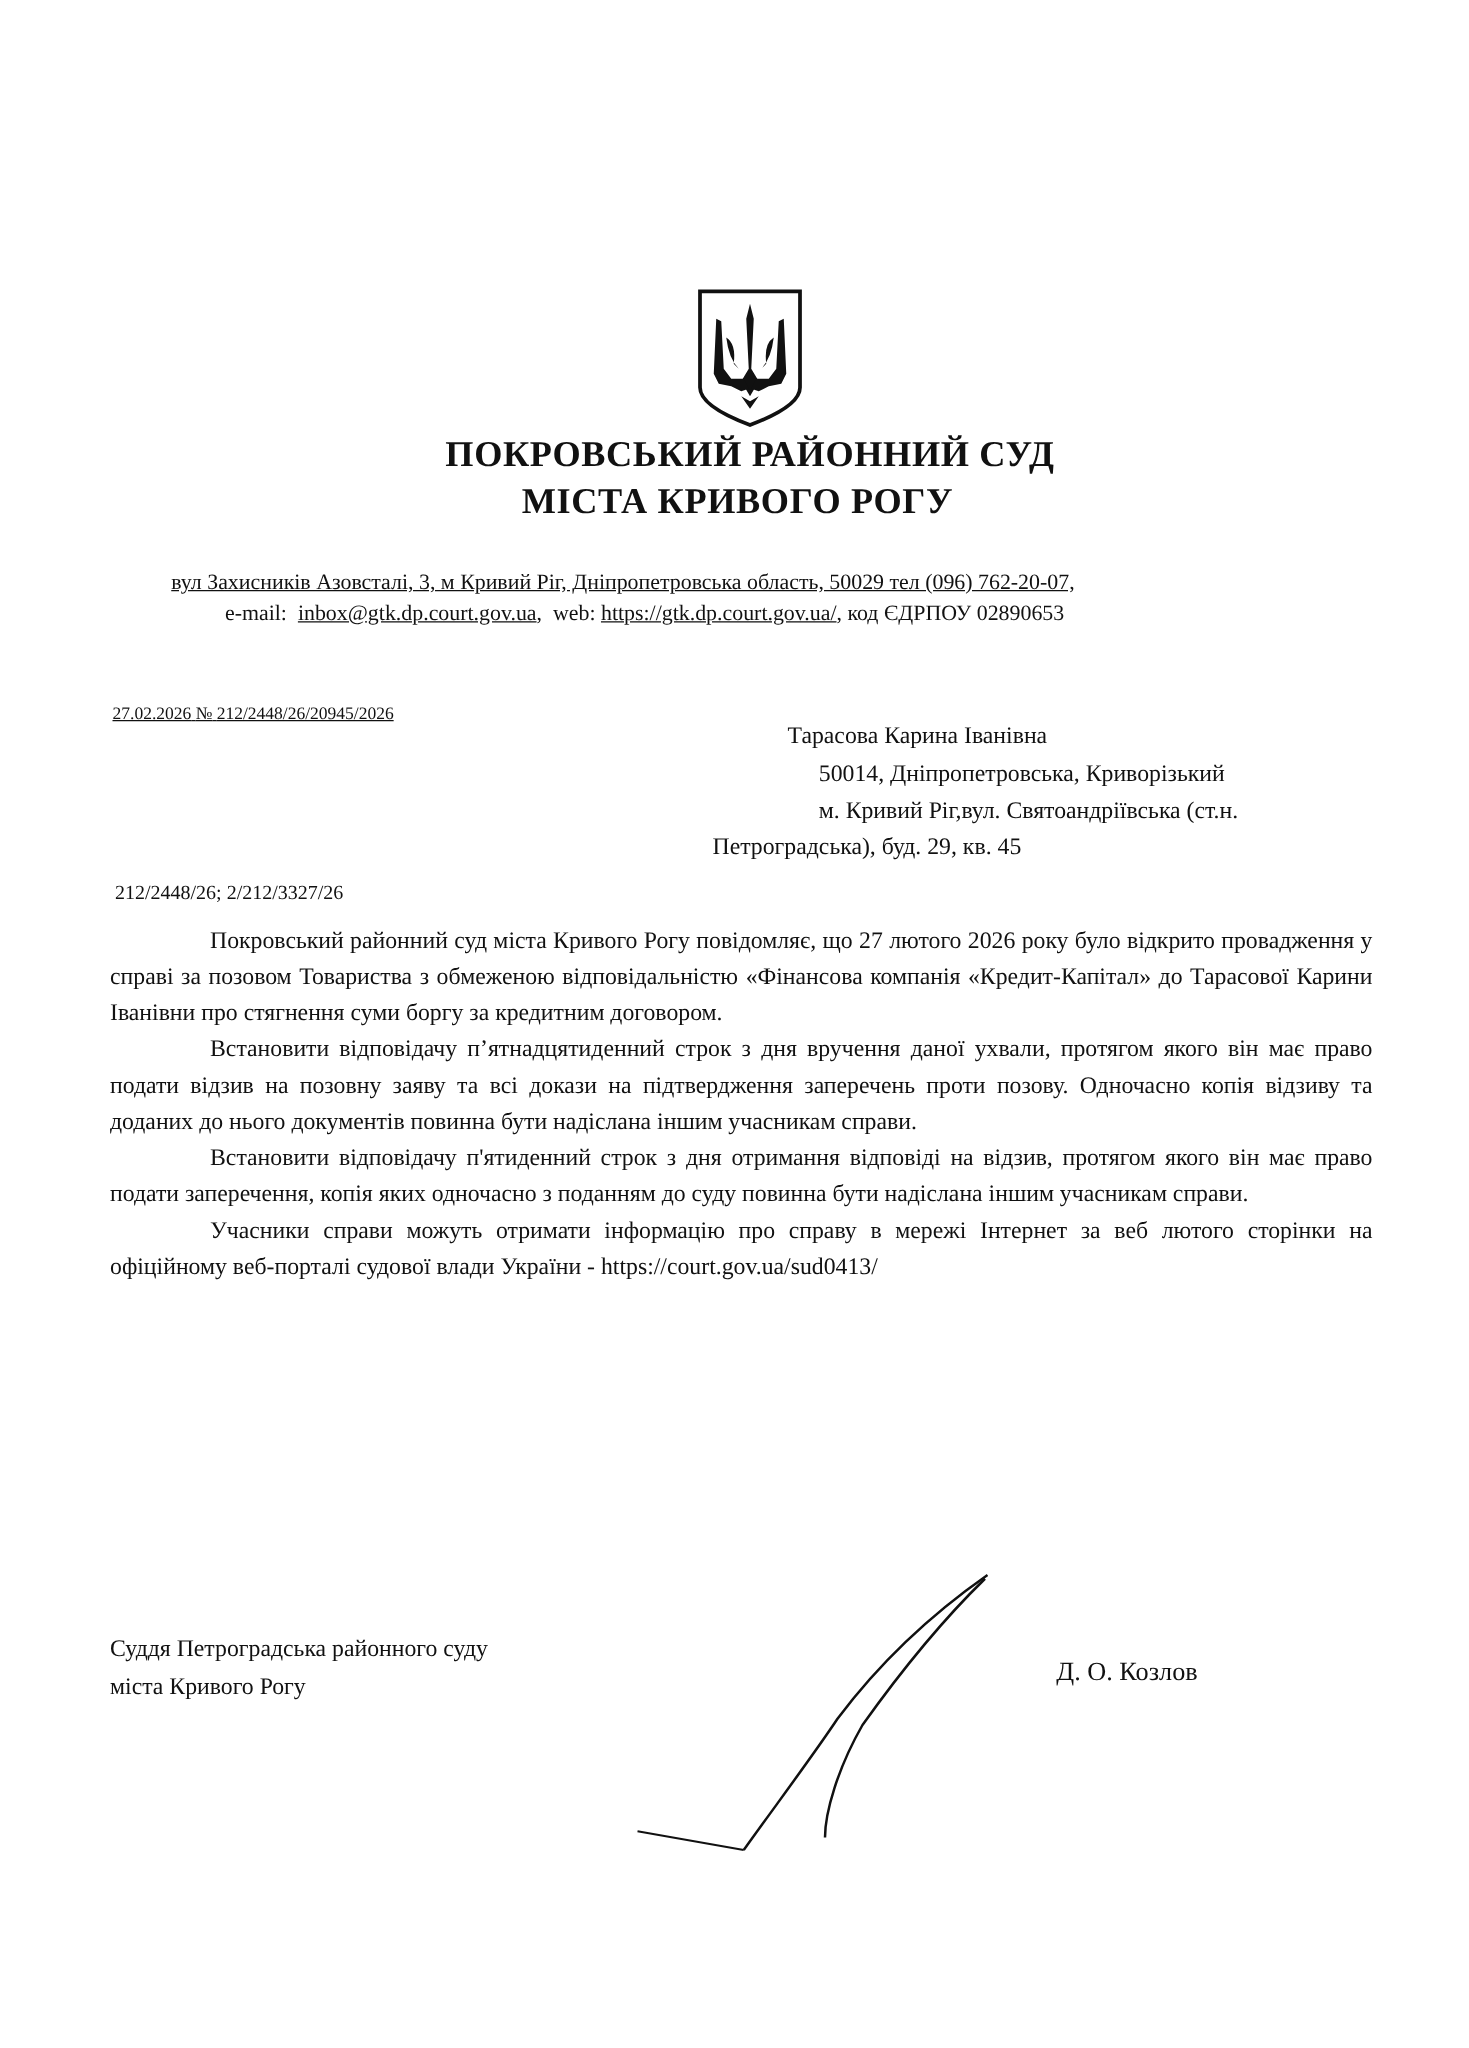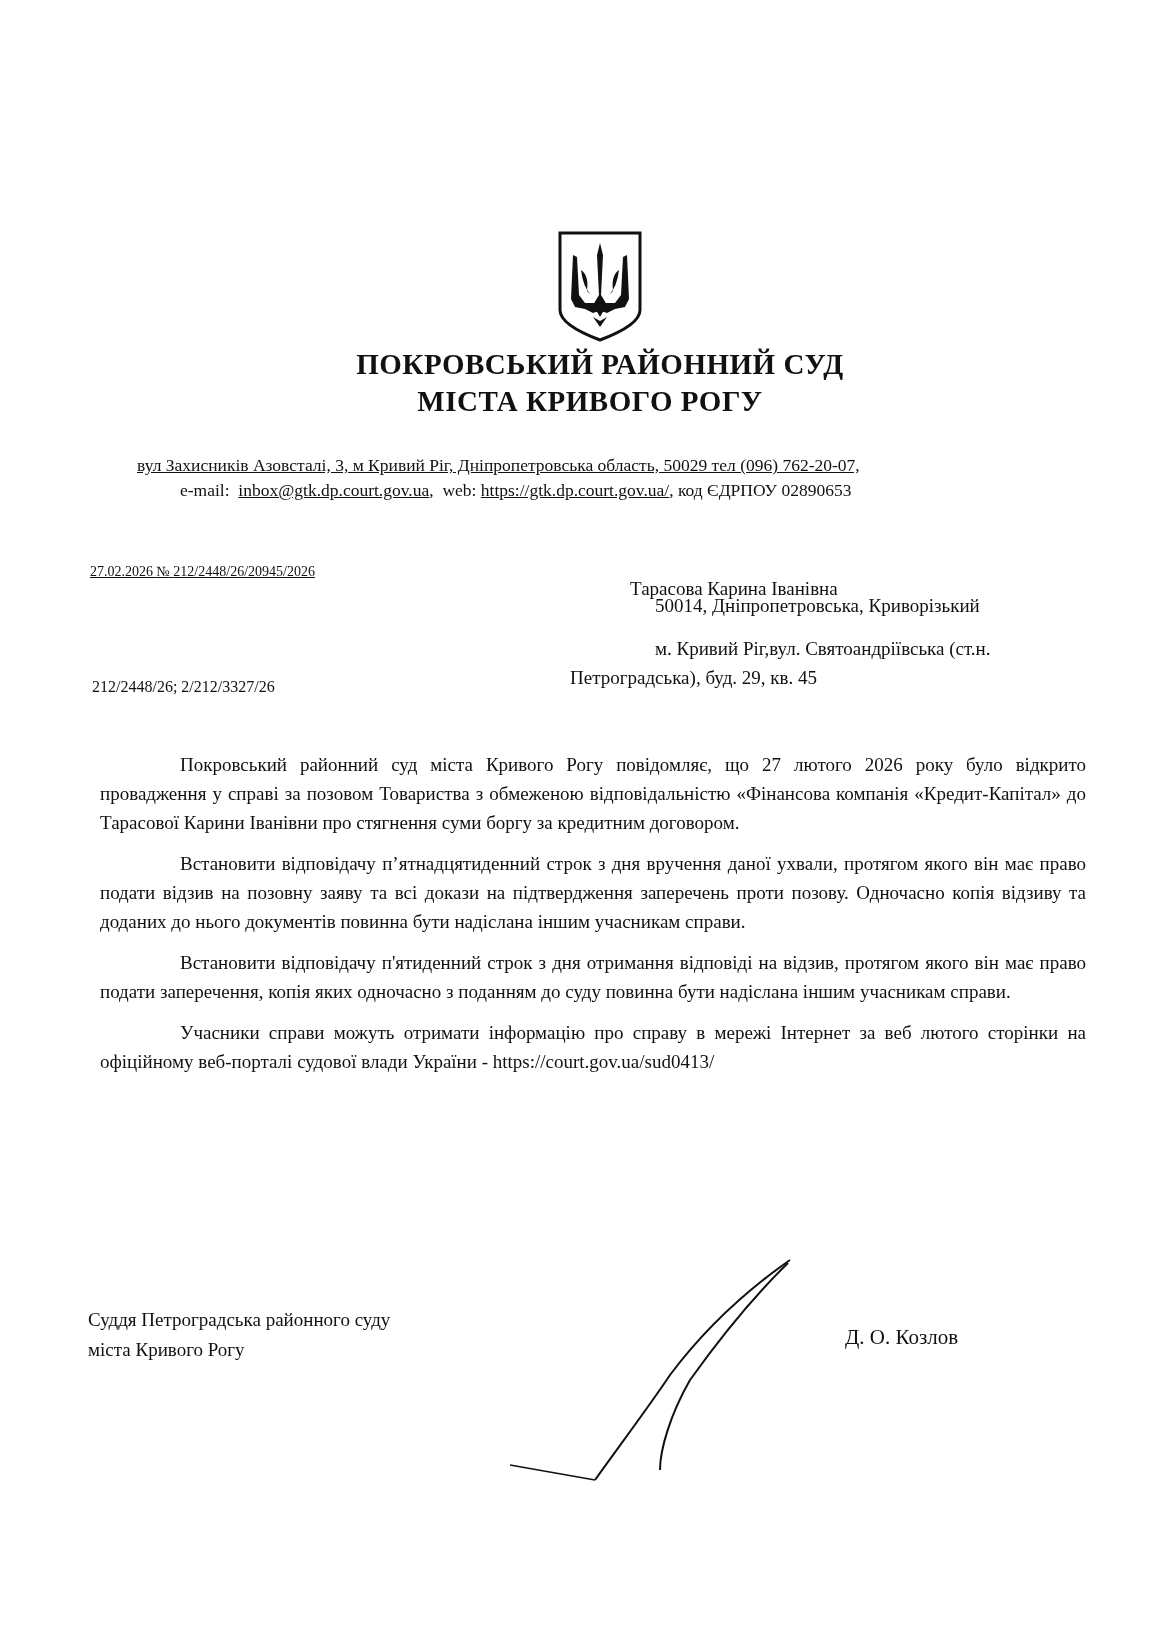--- a/index.html
+++ b/index.html
@@ -15,29 +15,29 @@
   }
   #title1 { top: 348px; }
   #title2 { top: 385px; left: -10px; }
   .addr { font-size: 17.5px; white-space: nowrap; }
   #addr1 { left: 137px; top: 455px; text-decoration: underline; }
   #addr2 { left: 180px; top: 480px; }
   .u { text-decoration: underline; }
   #refline { left: 90px; top: 564px; font-size: 14px; text-decoration: underline; white-space: nowrap; }
   #recipient { font-size: 19px; white-space: nowrap; }
   #rec-name { left: 630px; top: 578px; }
-  #rec-a1 { left: 655px; top: 595px; }
+  #rec-a1 { left: 655px; top: 609px; }
   #rec-a2 { left: 655px; top: 638px; }
   #rec-a3 { left: 570px; top: 667px; }
-  #casenums { left: 92px; top: 678px; font-size: 16px; white-space: nowrap; }
+  #casenums { left: 92px; top: 706px; font-size: 16px; white-space: nowrap; }
   #body-text {
     left: 88px; top: 738px; width: 1010px;
     font-size: 19px; line-height: 29px; text-align: justify; overflow: hidden;
   }
-  #body-text p { margin: 12px; text-indent: 80px; }
+  #body-text p { margin: 0; text-indent: 80px; }
   #judge-title { left: 88px; top: 1305px; font-size: 19px; line-height: 30px; }
   #judge-name { left: 845px; top: 1325px; font-size: 21px; }
   #signature { left: 500px; top: 1255px; width: 310px; height: 235px; }
 </style>
 </head>
 <body>
 
 <svg id="emblem" class="abs" viewBox="0 0 90 120">
   <path d="M5 8 L85 8 L85 85 Q85 100 45 115 Q5 100 5 85 Z" fill="none" stroke="#111" stroke-width="3"></path>
   <path d="M45 18 L42 30 L44 70 L38 80 L45 92 L52 80 L46 70 L48 30 Z" fill="#111"></path>

